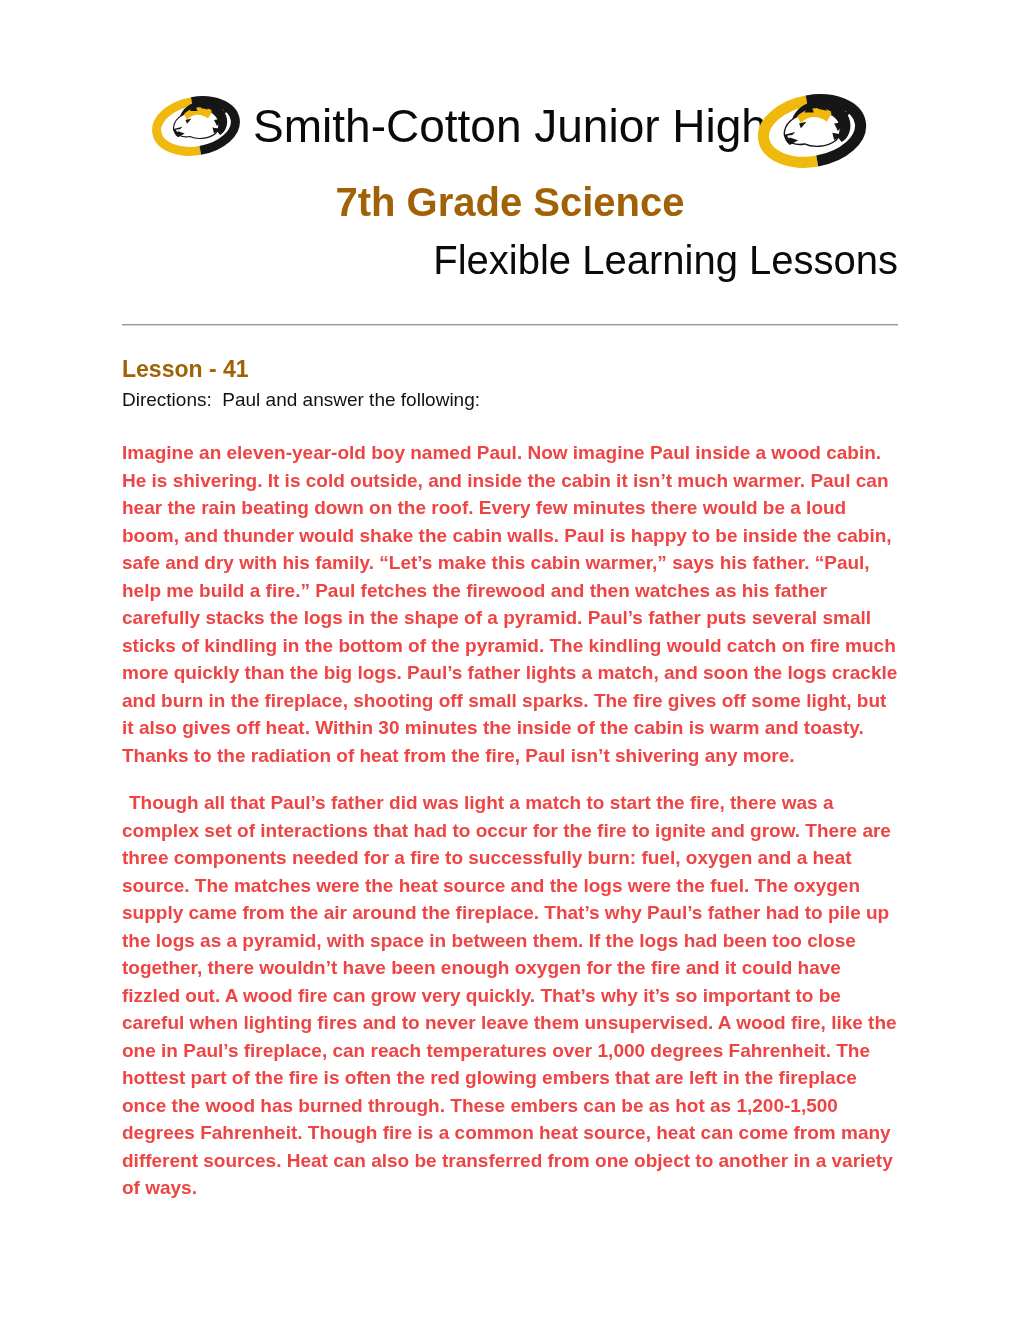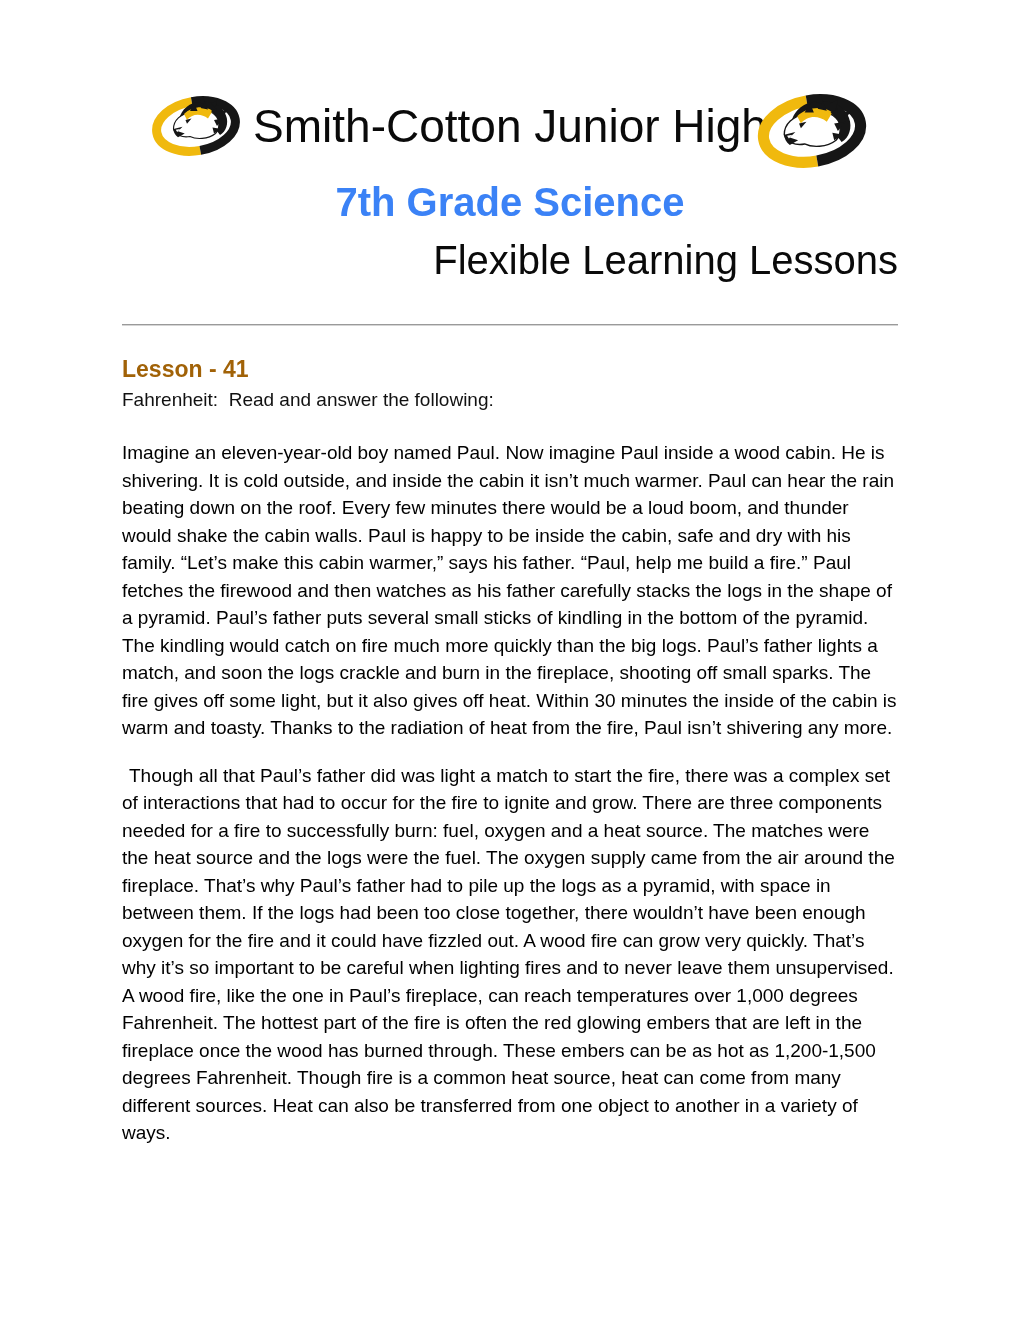--- a/index.html
+++ b/index.html
@@ -28,21 +28,21 @@
     line-height: 1;
     white-space: nowrap;
     color: #0a0a0a;
   }
   .course-title {
     margin-top: 10px;
     text-align: center;
     font-size: 40px;
     font-weight: bold;
     line-height: 1.2;
-    color: #3b82f6;
+    color: #a16207;
   }
   .program-title {
     margin-top: 10px;
     text-align: right;
     font-size: 40px;
     font-weight: normal;
     line-height: 1.2;
     color: #0a0a0a;
   }
   .divider {
@@ -63,21 +63,22 @@
     margin-top: 2px;
     font-size: 19px;
     line-height: 27.5px;
     white-space: pre-wrap;
   }
   .body-text { margin-top: 26px; }
   .para {
     font-size: 19px;
     line-height: 27.5px;
     text-align: left;
-    color: #000000;
+    color: #ef4444;
+    font-weight: bold;
   }
   .para + .para { margin-top: 20px; }
   .para.indent { text-indent: 7px; }
 </style>
 </head>
 <body>
 
 <div class="page">
 
   <div class="header-row">
@@ -121,20 +122,20 @@
     </svg>
 
   </div>
 
   <div class="course-title">7th Grade Science</div>
   <div class="program-title">Flexible Learning Lessons</div>
 
   <div class="divider"></div>
 
   <div class="lesson-heading">Lesson - 41</div>
-  <div class="directions">Fahrenheit:  Read and answer the following:</div>
+  <div class="directions">Directions:  Paul and answer the following:</div>
 
   <div class="body-text">
     <p class="para">Imagine an eleven-year-old boy named Paul. Now imagine Paul inside a wood cabin. He is shivering. It is cold outside, and inside the cabin it isn’t much warmer. Paul can hear the rain beating down on the roof. Every few minutes there would be a loud boom, and thunder would shake the cabin walls. Paul is happy to be inside the cabin, safe and dry with his family. “Let’s make this cabin warmer,” says his father. “Paul, help me build a fire.” Paul fetches the firewood and then watches as his father carefully stacks the logs in the shape of a pyramid. Paul’s father puts several small sticks of kindling in the bottom of the pyramid. The kindling would catch on fire much more quickly than the big logs. Paul’s father lights a match, and soon the logs crackle and burn in the fireplace, shooting off small sparks. The fire gives off some light, but it also gives off heat. Within 30 minutes the inside of the cabin is warm and toasty. Thanks to the radiation of heat from the fire, Paul isn’t shivering any more.</p>
     <p class="para indent">Though all that Paul’s father did was light a match to start the fire, there was a complex set of interactions that had to occur for the fire to ignite and grow. There are three components needed for a fire to successfully burn: fuel, oxygen and a heat source. The matches were the heat source and the logs were the fuel. The oxygen supply came from the air around the fireplace. That’s why Paul’s father had to pile up the logs as a pyramid, with space in between them. If the logs had been too close together, there wouldn’t have been enough oxygen for the fire and it could have fizzled out. A wood fire can grow very quickly. That’s why it’s so important to be careful when lighting fires and to never leave them unsupervised. A wood fire, like the one in Paul’s fireplace, can reach temperatures over 1,000 degrees Fahrenheit. The hottest part of the fire is often the red glowing embers that are left in the fireplace once the wood has burned through. These embers can be as hot as 1,200-1,500 degrees Fahrenheit. Though fire is a common heat source, heat can come from many different sources. Heat can also be transferred from one object to another in a variety of ways.</p>
   </div>
 
 </div>
 
 </body></html>

